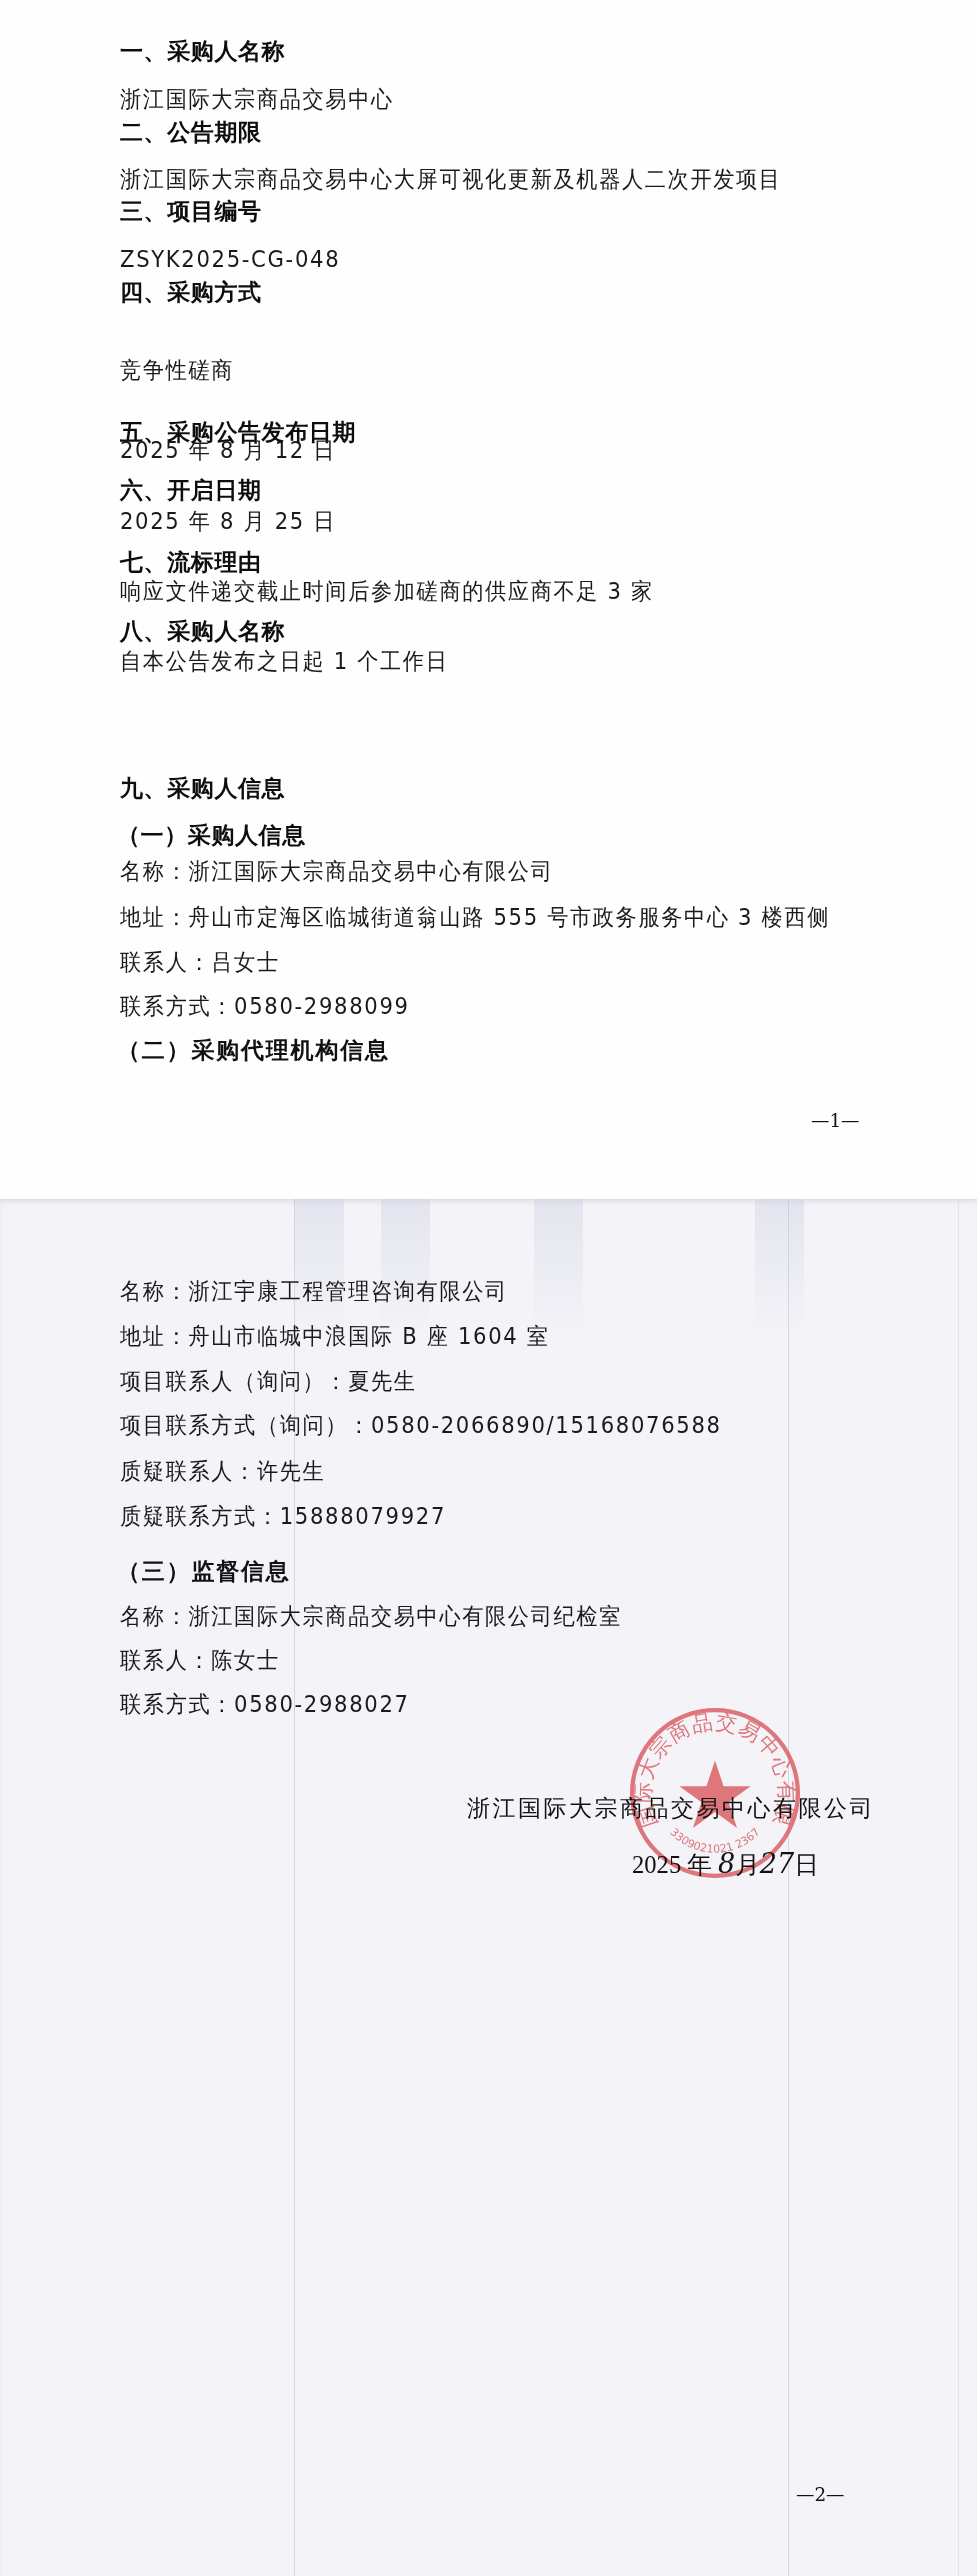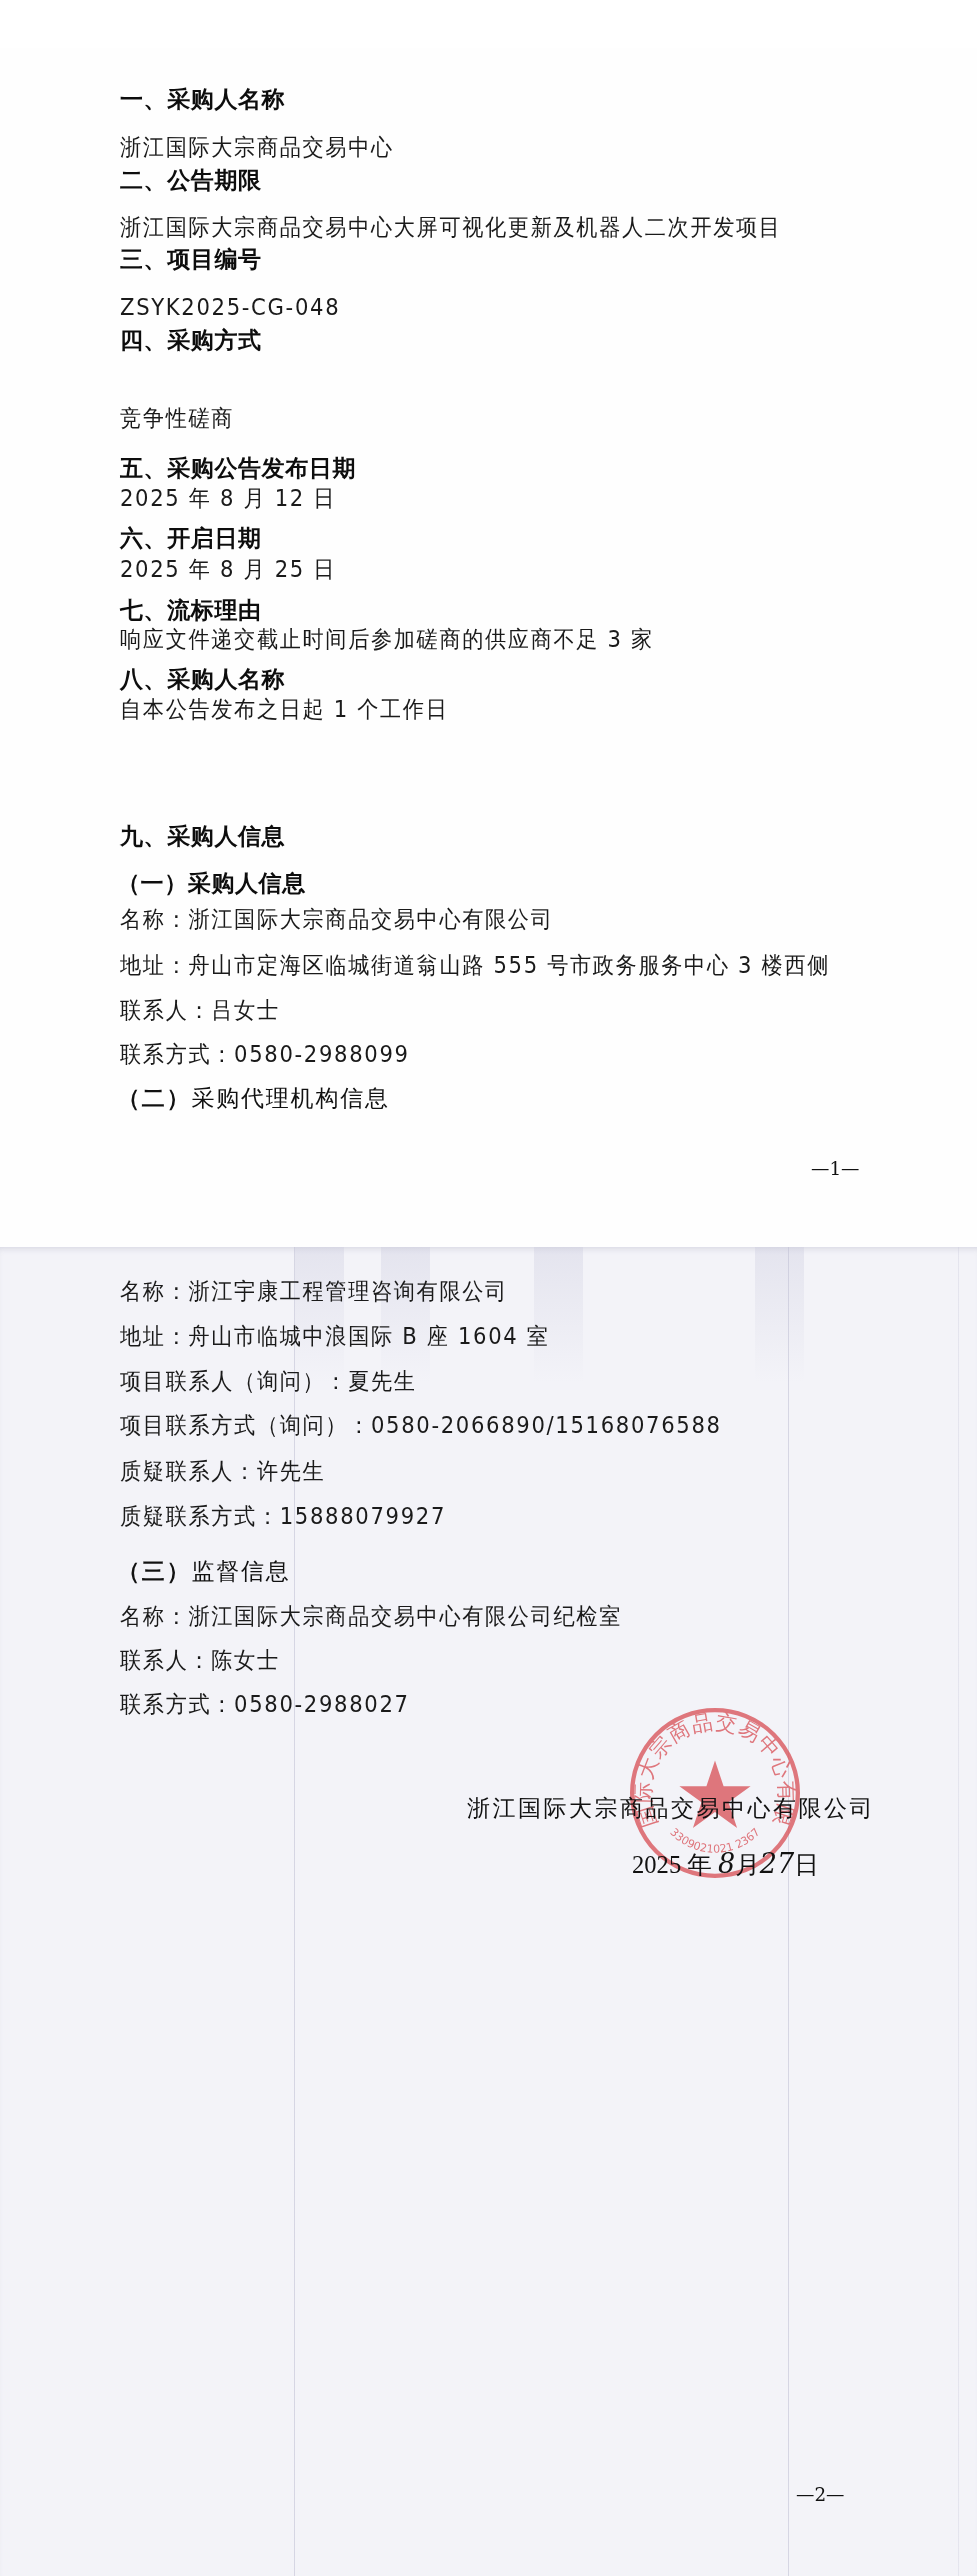--- a/index.html
+++ b/index.html
@@ -9,21 +9,20 @@
       background: #ffffff;
       position: relative;
       overflow: hidden;
       font-family: "DejaVu Sans", "Liberation Sans", sans-serif;
       color: #111111;
     }
     .page {
       position: absolute;
       left: 0;
       width: 978px;
-      margin-top: 48px;
     }
     .page1 {
       top: 0;
       height: 1199px;
       background: #fefefe;
     }
     .page2 {
       top: 1199px;
       height: 1377px;
       background: #f3f3f8;
@@ -65,21 +64,21 @@
       color: #1a1a1a;
       transform: scaleX(0.92);
       transform-origin: left center;
     }
     .line.sub {
       left: 117px;
     }
     .paren {
       font-weight: bold;
     }
-    .sub-text-regular { font-weight: normal; }
+    .sub-text-regular { font-weight: bold; }
 
     .pagenum {
       position: absolute;
       font-family: "DejaVu Serif", "Liberation Serif", serif;
       font-size: 18.4px;
       color: #111;
     }
 
     .sign-org {
       position: absolute;
@@ -126,21 +125,21 @@
 
   <div class="line heading" style="top:119px">二、公告期限</div>
   <div class="line body" style="top:166px">浙江国际大宗商品交易中心大屏可视化更新及机器人二次开发项目</div>
 
   <div class="line heading" style="top:198px">三、项目编号</div>
   <div class="line body" style="top:246px">ZSYK2025-CG-048</div>
 
   <div class="line heading" style="top:279px">四、采购方式</div>
   <div class="line body" style="top:357px">竞争性磋商</div>
 
-  <div class="line heading" style="top:407px">五、采购公告发布日期</div>
+  <div class="line heading" style="top:419px">五、采购公告发布日期</div>
   <div class="line body" style="top:437px">2025 年 8 月 12 日</div>
 
   <div class="line heading" style="top:477px">六、开启日期</div>
   <div class="line body" style="top:508px">2025 年 8 月 25 日</div>
 
   <div class="line heading" style="top:549px">七、流标理由</div>
   <div class="line body" style="top:578px">响应文件递交截止时间后参加磋商的供应商不足 3 家</div>
 
   <div class="line heading" style="top:618px">八、采购人名称</div>
   <div class="line body" style="top:648px">自本公告发布之日起 1 个工作日</div>

